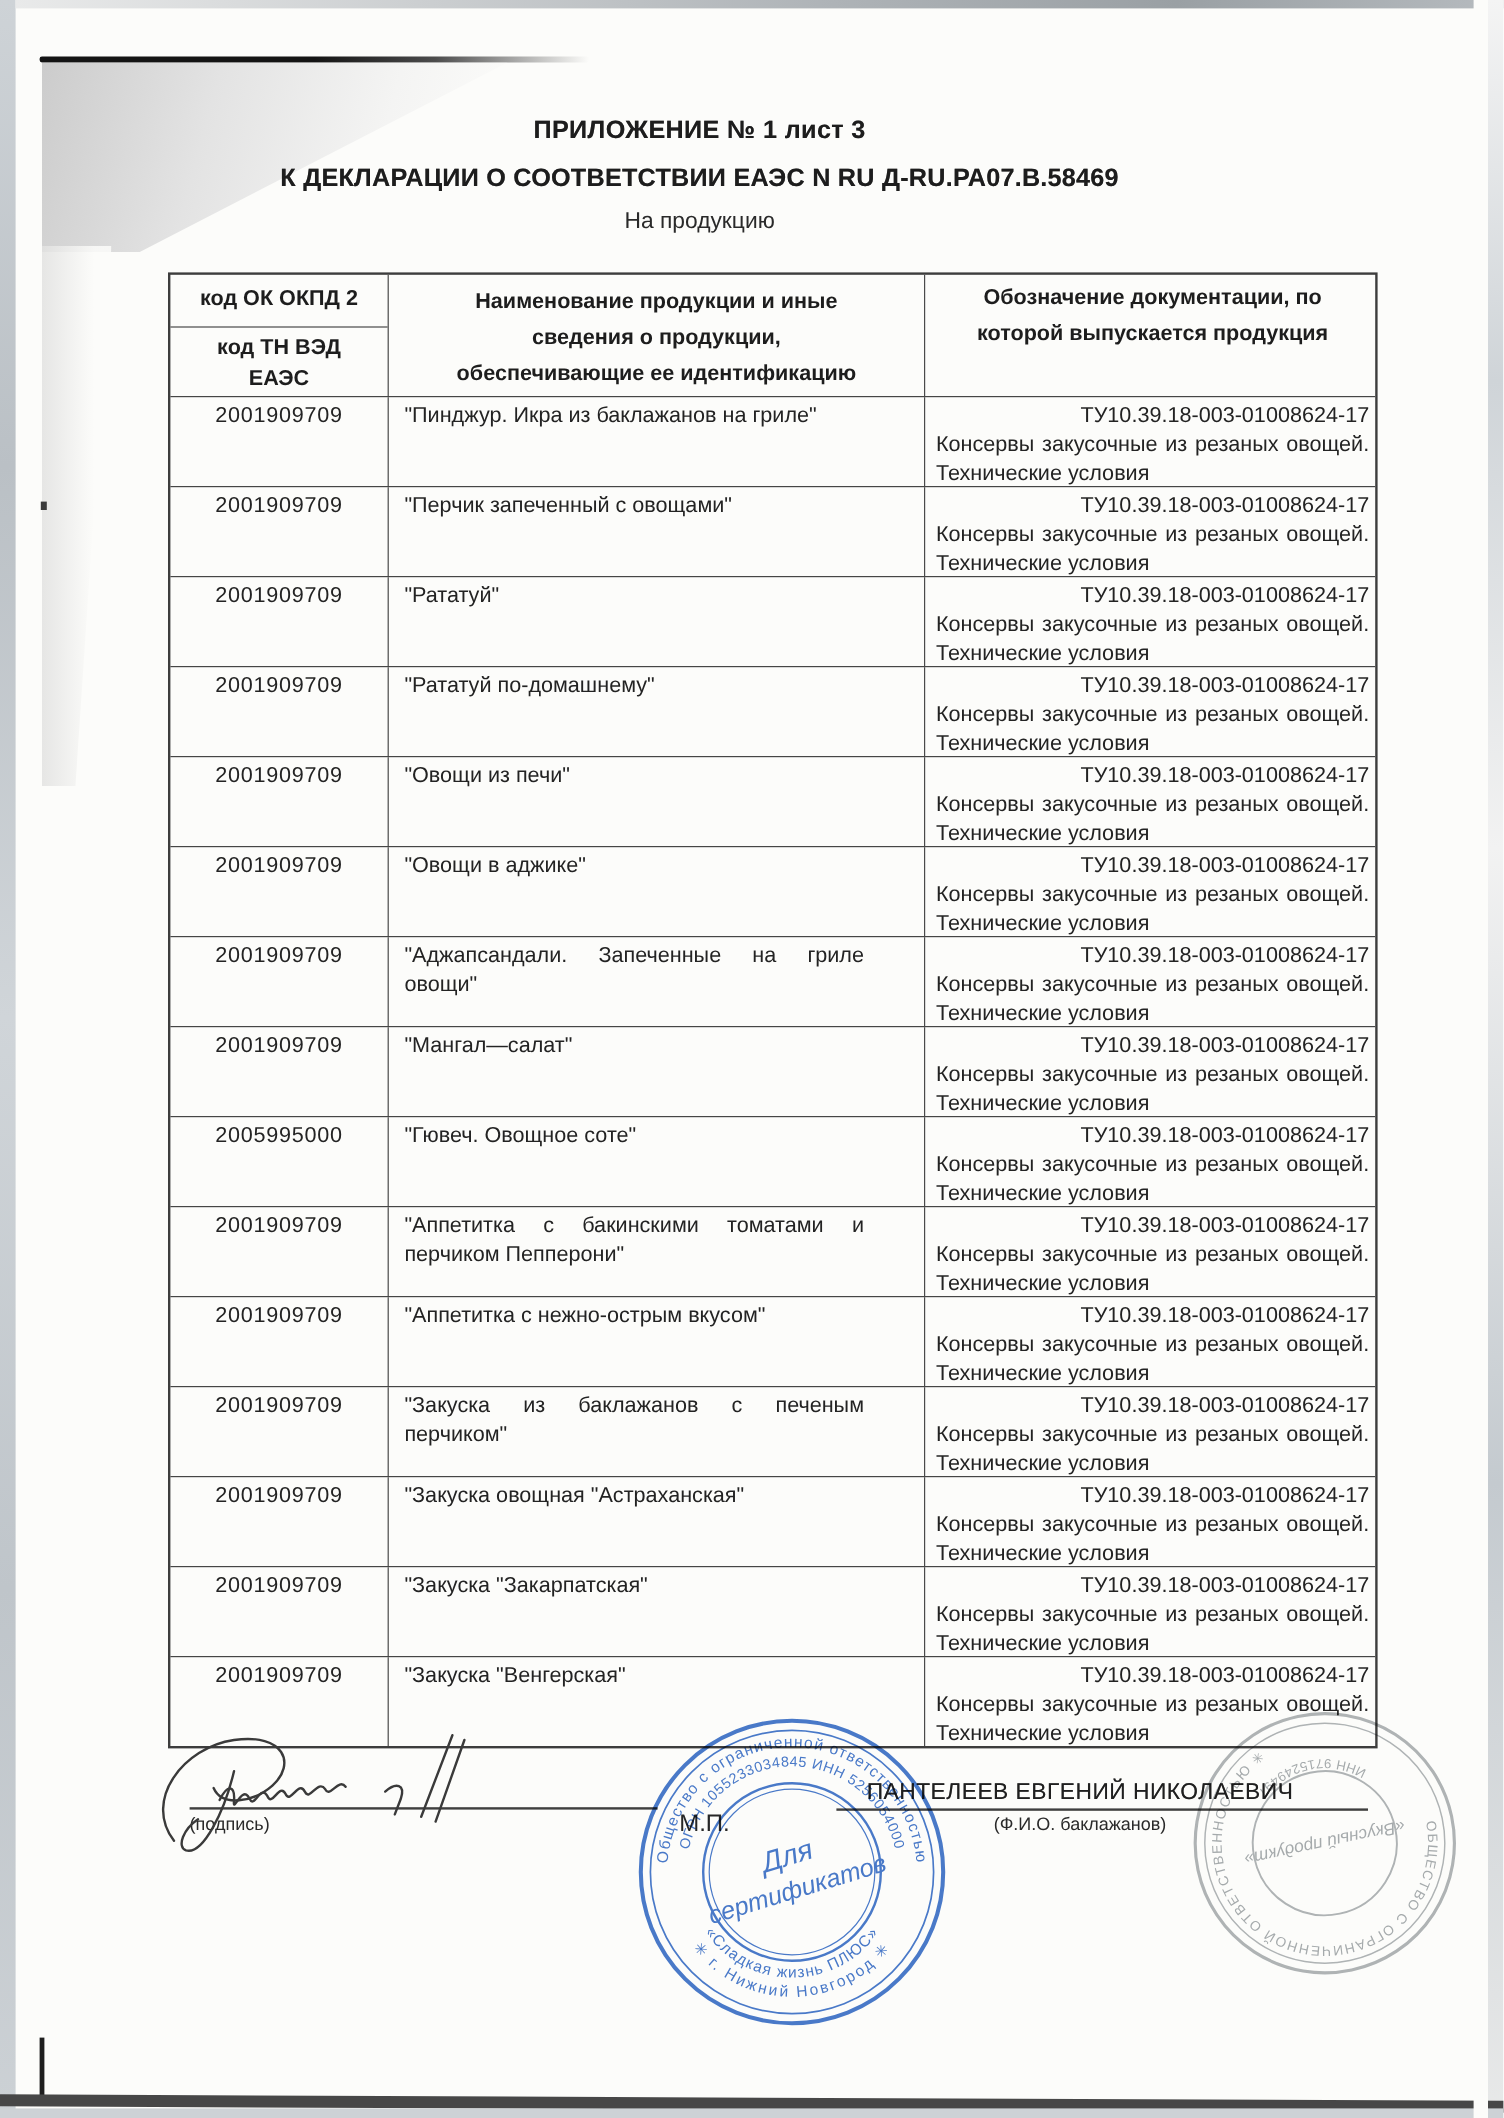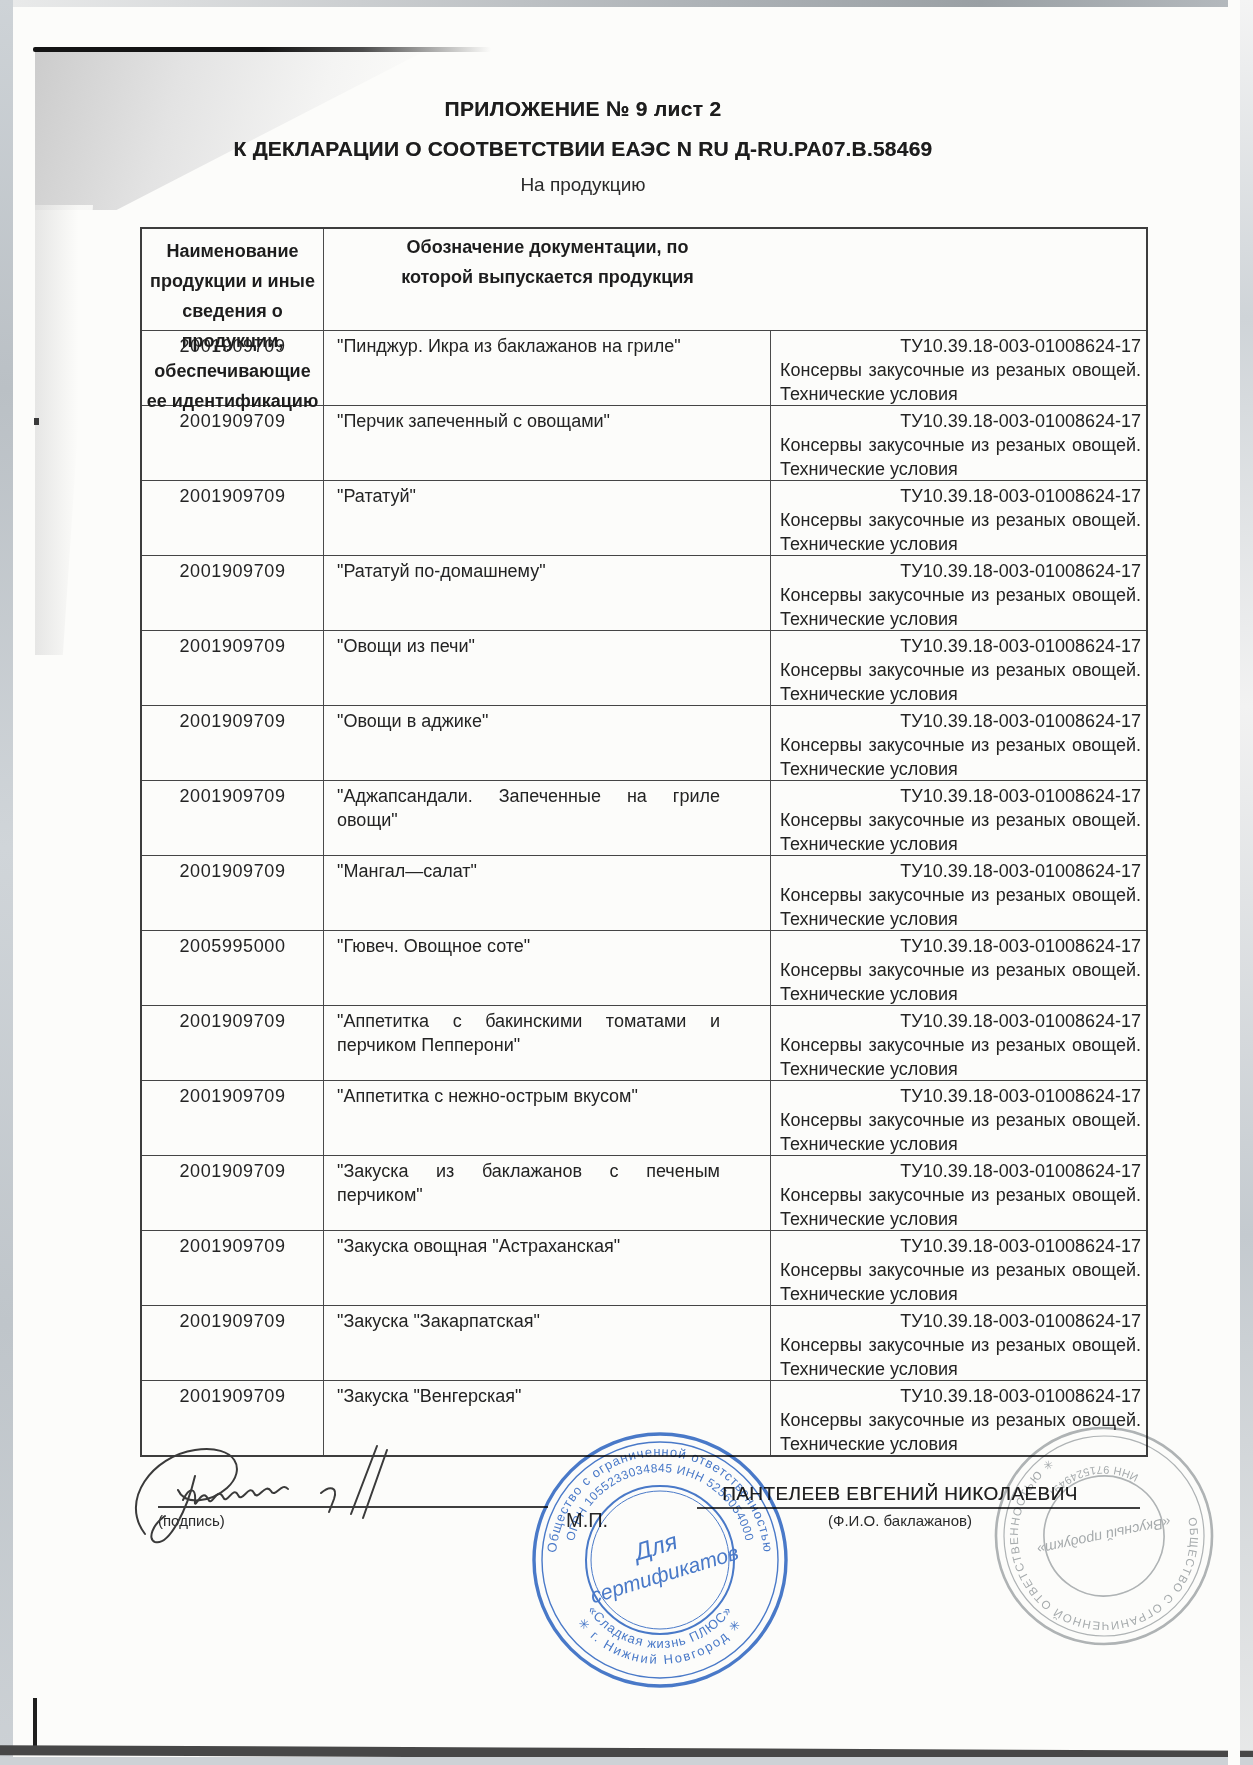--- a/index.html
+++ b/index.html
@@ -79,27 +79,33 @@
 
   <div class="scan-left"></div>
   <div class="scan-top"></div>
   <div class="fold-line"></div>
   <div class="fold-triangle"></div>
   <div class="fold-strip"></div>
   <div class="speck-1"></div>
   <div class="edge-tick"></div>
 
   <div class="titles">
-    <div class="title1 t-sh">ПРИЛОЖЕНИЕ № 9 лист 2</div>
+    <div class="title1 t-sh">ПРИЛОЖЕНИЕ № 1 лист 3</div>
     <div class="title2 t-sh">К ДЕКЛАРАЦИИ О СООТВЕТСТВИИ  ЕАЭС N RU Д-RU.РА07.В.58469</div>
     <div class="title3">На продукцию</div>
   </div>
 
   <div class="doc-table">
     <div class="thead">
+      <div class="th th-col1">
+        <div class="th-top">код ОК ОКПД 2</div>
+        <div class="th-bottom">
+          <div class="wrapbox">код ТН ВЭД ЕАЭС</div>
+        </div>
+      </div>
       <div class="th th-col2">
         <div class="wrapbox">Наименование продукции и иные сведения о продукции, обеспечивающие ее идентификацию</div>
       </div>
       <div class="th th-col3">
         <div class="wrapbox">Обозначение документации, по которой выпускается продукция</div>
       </div>
     </div>
     <div>
     <div class="tr">
       <div class="td td-code">2001909709</div>

